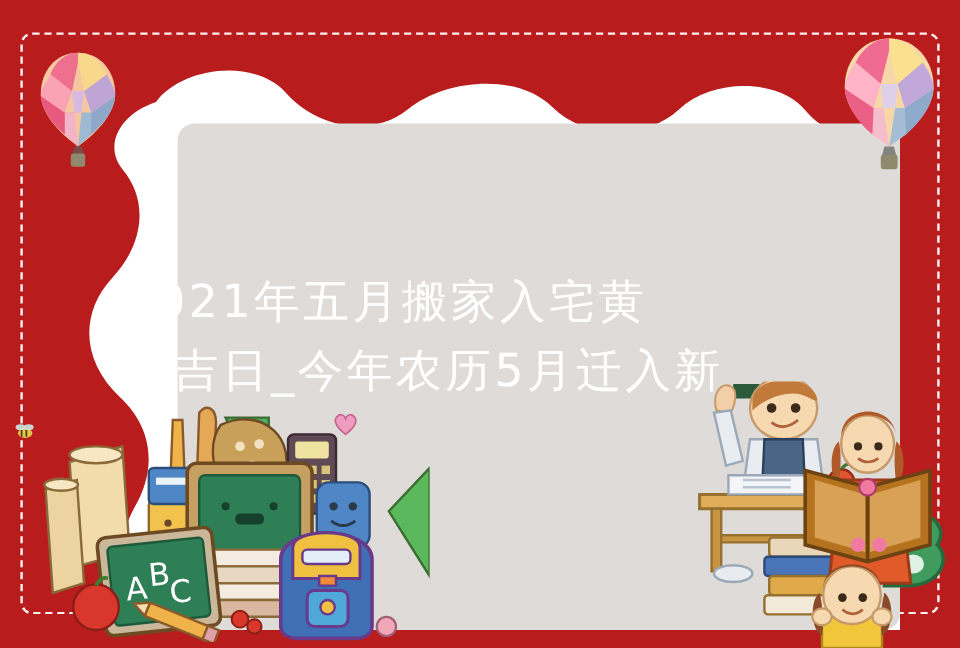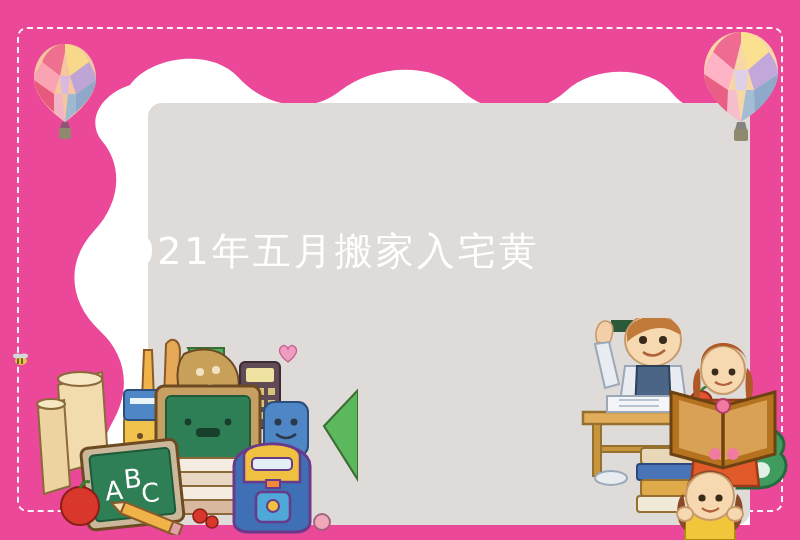--- a/index.html
+++ b/index.html
@@ -2,21 +2,21 @@
 <html><head>
 <meta charset="utf-8">
 <style>
   html,body{margin:0;padding:0;}
   body{
     width:800px;height:540px;overflow:hidden;
     font-family:"Liberation Sans","DejaVu Sans",sans-serif;
   }
   #stage{
     position:relative;width:800px;height:540px;
-    background:#ec4899;overflow:hidden;
+    background:#b91c1c;overflow:hidden;
   }
   
   .dash-frame{
     position:absolute;left:17px;top:27px;right:17px;bottom:28px;
     border:2px dashed #ffffff;border-radius:10px;
     box-sizing:border-box;pointer-events:none;opacity:.95;
   }
   
   .cloud-card{
     position:absolute;left:60px;top:55px;width:690px;height:470px;
@@ -72,20 +72,21 @@
           C 60 148, 64 112, 42 86
           C 26 66, 40 40, 70 30 Z"></path>
       </defs>
       <use href="#cloudpath" fill="#ffffff"></use>
       <rect x="88" y="48" width="602" height="422" rx="14" ry="14" fill="#dedbd8"></rect>
     </svg>
   </div>
 
   <div class="title-block">
     <span class="title-line">2021年五月搬家入宅黄</span>
+    <span class="title-line">道吉日_今年农历5月迁入新</span>
   </div>
 
   <div class="balloon balloon-left">
     <svg width="66" height="98" viewBox="0 0 66 98" xmlns="http://www.w3.org/2000/svg">
       <g>
         <path d="M33 2 C52 2 64 18 64 36 C64 52 50 68 33 80 C16 68 2 52 2 36 C2 18 14 2 33 2 Z" fill="#f4c7a0"></path>
         <path d="M33 2 C22 2 14 10 10 20 L28 34 L33 10 Z" fill="#ef6f8e"></path>
         <path d="M33 2 C44 2 53 10 57 20 L38 34 L33 10 Z" fill="#f8d88a"></path>
         <path d="M10 20 C6 28 2 32 2 38 L22 52 L28 34 Z" fill="#f9a3b5"></path>
         <path d="M57 20 C61 28 64 32 64 38 L44 52 L38 34 Z" fill="#bfa5d6"></path>

